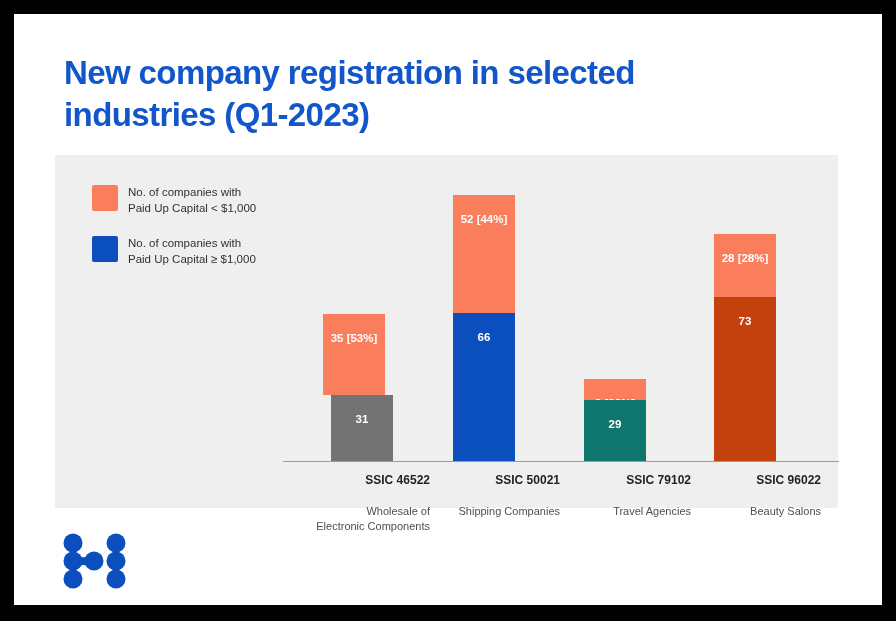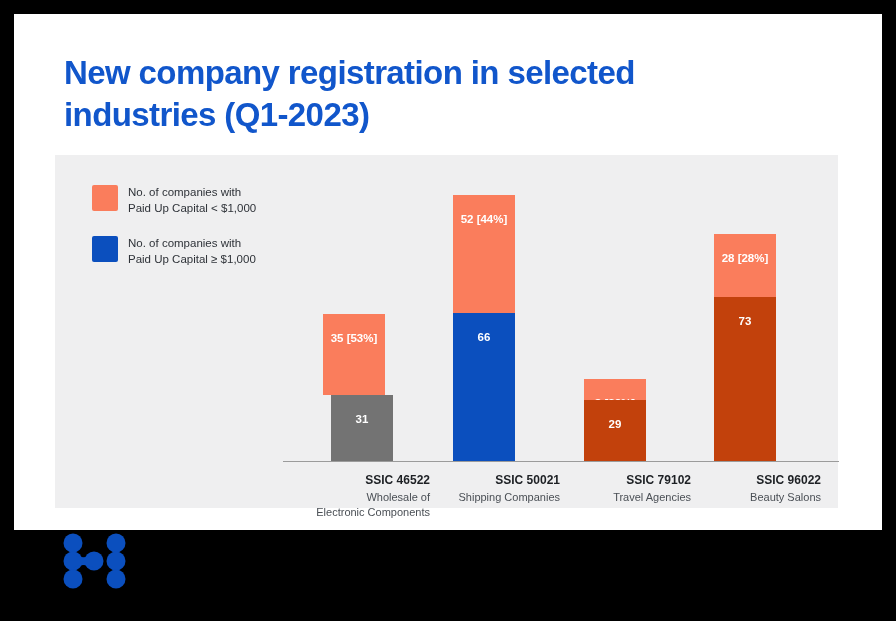--- a/index.html
+++ b/index.html
@@ -10,21 +10,21 @@
     background: #000000;
     font-family: "Liberation Sans", sans-serif;
     overflow: hidden;
   }
 
   #slide {
     position: absolute;
     left: 14px;
     top: 14px;
     width: 868px;
-    height: 516px;
+    height: 591px;
     background: #ffffff;
   }
 
   
   #top-clip {
     position: absolute;
     left: 0; top: 0;
     width: 868px; height: 5px;
     overflow: hidden;
   }
@@ -140,21 +140,21 @@
   .cat-code {
     font-size: 12px;
     font-weight: bold;
     color: #1d2024;
     white-space: nowrap;
   }
   .cat-name {
     font-size: 11px;
     color: #4a4f55;
     line-height: 1.32;
-    margin-top: 3px;
+    margin-top: 17px;
   }
 
   
   #logo {
     position: absolute;
     left: 46px;
     top: 518px;
     width: 70px;
     height: 58px;
   }
@@ -214,21 +214,21 @@
         <div class="cat-label">
           <div class="cat-code">SSIC 50021</div>
           <div class="cat-name" style="white-space:pre-line">Shipping Companies</div>
         </div>
       </div>
 
       <div class="bar-group" style="left: 529px;">
         <div class="bar-seg bar-seg-upper" style="background: rgb(250, 125, 92); height: 21px;">
           <span class="seg-label">8 [22%]</span>
         </div>
-        <div class="bar-seg bar-seg-lower" style="background: #c2410c; height: 61px; padding-left: 48px;">
+        <div class="bar-seg bar-seg-lower" style="background: #0f766e; height: 61px; padding-left: 48px;">
           <span class="seg-label">29</span>
         </div>
         <div class="cat-label">
           <div class="cat-code">SSIC 79102</div>
           <div class="cat-name" style="white-space:pre-line">Travel Agencies</div>
         </div>
       </div>
 
       <div class="bar-group" style="left: 659px;">
         <div class="bar-seg bar-seg-upper" style="background: rgb(250, 125, 92); height: 63px;">

